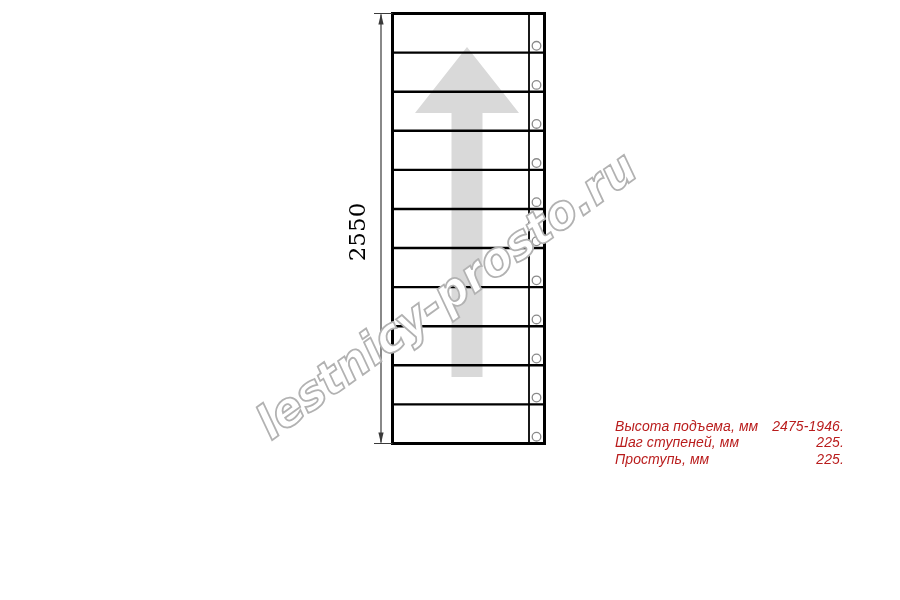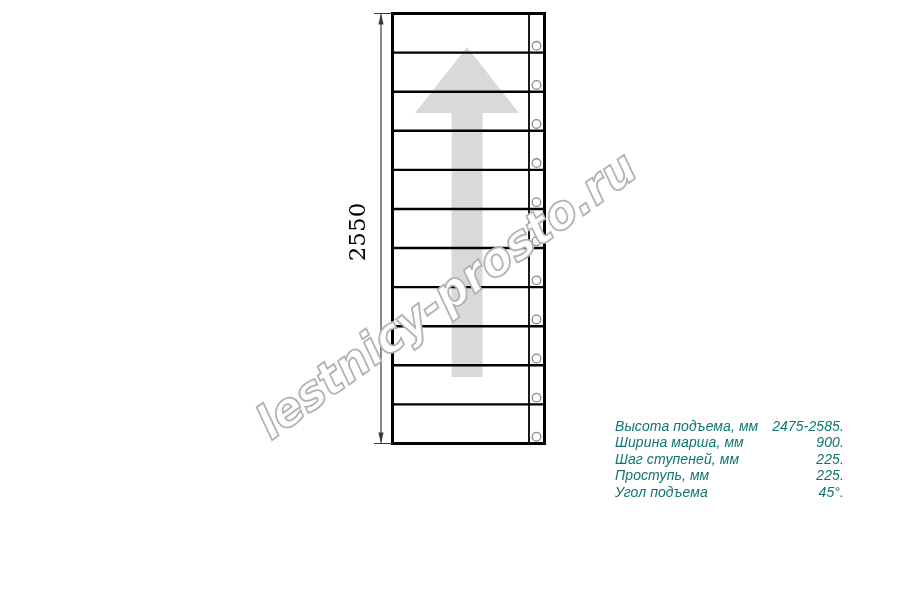--- a/index.html
+++ b/index.html
@@ -11,21 +11,21 @@
     font-family:"Liberation Sans",sans-serif;
   }
   #drawing-svg{position:absolute;left:0;top:0;}
   .specs{
     position:absolute;
     left:615px;top:418px;width:229px;
     font-family:"Liberation Sans",sans-serif;
     font-style:italic;
     font-size:14px;
     letter-spacing:0.1px;
-    color:#0f766e;
+    color:#b91c1c;
   }
   .spec-row{
     display:flex;
     justify-content:space-between;
     align-items:baseline;
     line-height:16.4px;
     white-space:nowrap;
   }
   .spec-label{text-align:left;}
   .spec-value{text-align:right;}
@@ -64,32 +64,24 @@
         <line x1="374" y1="443.5" x2="392.5" y2="443.5" stroke="#3a3a3a" stroke-width="1"></line>
         <line x1="381" y1="14.5" x2="381" y2="442.5" stroke="#3a3a3a" stroke-width="1.2"></line>
         <polygon fill="#3a3a3a" points="381,13.5 378.4,24.5 383.6,24.5"></polygon>
         <polygon fill="#3a3a3a" points="381,443.5 378.4,432.5 383.6,432.5"></polygon>
         <text transform="translate(365,232) rotate(-90)" text-anchor="middle" font-family="'DejaVu Serif',serif" font-size="23" fill="#000000">2550</text>
         <text transform="translate(271,441) rotate(-35.8)" font-family="'DejaVu Sans',sans-serif" font-size="47" font-weight="bold" font-style="italic" fill="#ffffff" stroke="#b2b2b2" stroke-width="1.8" textLength="455" lengthAdjust="spacingAndGlyphs">lestnicy-prosto.ru</text>
       </svg></div>
   <div class="specs" id="spec-table">
       <div class="spec-row">
         <span class="spec-label">Высота подъема, мм</span>
-        <span class="spec-value">2475-2585.</span>
-      </div>
-      <div class="spec-row">
-        <span class="spec-label">Ширина марша, мм</span>
-        <span class="spec-value">900.</span>
+        <span class="spec-value">2475-1946.</span>
       </div>
       <div class="spec-row">
         <span class="spec-label">Шаг ступеней, мм</span>
         <span class="spec-value">225.</span>
       </div>
       <div class="spec-row">
         <span class="spec-label">Проступь, мм</span>
         <span class="spec-value">225.</span>
       </div>
-      <div class="spec-row">
-        <span class="spec-label">Угол подъема</span>
-        <span class="spec-value">45°.</span>
-      </div>
     </div>
 </div>
 
 </body></html>

